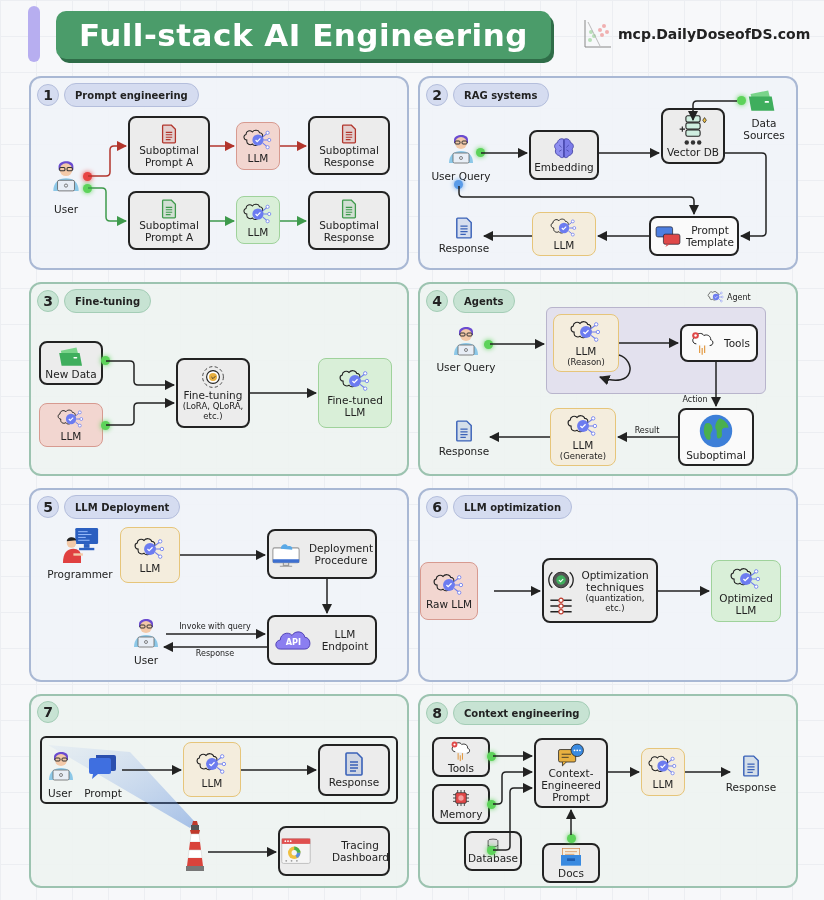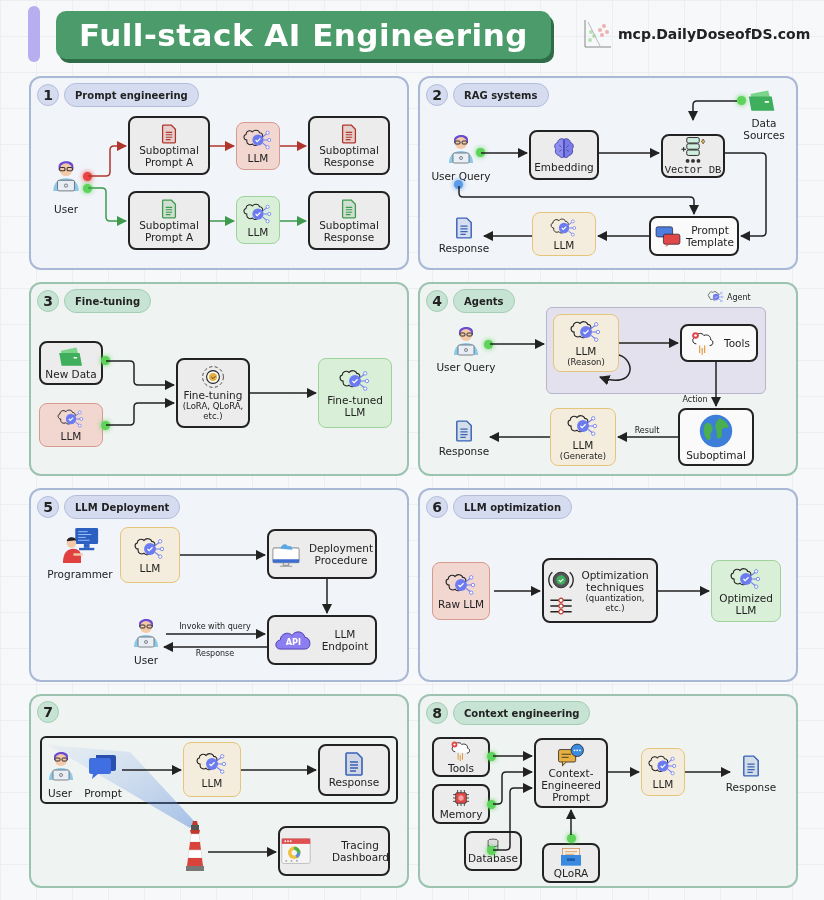--- a/index.html
+++ b/index.html
@@ -303,21 +303,21 @@
   </svg>
 <div class="label" style="left:426px;top:170px;width:70px;">User Query</div>
 <div class="dot g" style="left:476px;top:148px;"></div>
 <div class="dot b" style="left:454px;top:180px;"></div>
 <div class="node" style="left:529px;top:130px;width:70px;height:50px;">
   <svg class="ico" style="width:26px;height:24px">
       <use href="#i-brain"></use>
     </svg>
   <span>Embedding</span>
 </div>
-<div class="node" style="left:661px;top:134px;width:64px;height:44px;font-family:Liberation Mono, monospace;">
+<div class="node" style="left:661px;top:108px;width:64px;height:56px;">
   <svg class="ico" style="width:36px;height:32px">
       <use href="#i-vdb"></use>
     </svg>
   <span>Vector DB</span>
 </div>
 <svg class="abs" style="left:747px;top:88px;width:30px;height:26px;">
     <use href="#i-folder"></use>
   </svg>
 <div class="label" style="left:740px;top:117px;width:48px;">Data Sources</div>
 <div class="dot g" style="left:737px;top:96px;"></div>
@@ -455,21 +455,21 @@
 <div class="label" style="left:126px;top:654px;width:40px;">User</div>
 <div class="label tiny" style="left:170px;top:621px;width:90px;">Invoke with query</div>
 <div class="label tiny" style="left:180px;top:648px;width:70px;">Response</div>
 
 <div class="panel blue" style="left:418px;top:488px;width:380px;height:194px;">
   <div class="p-head">
     <span class="p-num">6</span>
     <span class="p-title">LLM optimization</span>
   </div>
 </div>
-<div class="node llm-red" style="left:432px;top:562px;width:58px;height:58px;">
+<div class="node llm-red" style="left:420px;top:562px;width:58px;height:58px;">
   <svg class="ico" style="width:34px;height:26px">
       <use href="#i-llm"></use>
     </svg>
   <span>Raw LLM</span>
 </div>
 <div class="node" style="left:542px;top:558px;width:116px;height:65px;flex-direction:row;gap:4px;">
   <div style="display:flex;flex-direction:column;gap:4px;align-items:center;">
     <svg class="ico" style="width:26px;height:26px">
         <use href="#i-optgear"></use>
       </svg>
@@ -564,21 +564,21 @@
 <div class="node" style="left:534px;top:738px;width:74px;height:70px;">
   <svg class="ico" style="width:28px;height:24px">
       <use href="#i-bubble"></use>
     </svg>
   <span style="width:64px;">Context-Engineered Prompt</span>
 </div>
 <div class="node" style="left:542px;top:843px;width:58px;height:40px;">
   <svg class="ico" style="width:24px;height:20px">
       <use href="#i-docs"></use>
     </svg>
-  <span>QLoRA</span>
+  <span>Docs</span>
 </div>
 <div class="dot g" style="left:567px;top:834px;"></div>
 <div class="node llm-yellow" style="left:641px;top:748px;width:44px;height:48px;">
   <svg class="ico" style="width:32px;height:24px">
       <use href="#i-llm"></use>
     </svg>
   <span>LLM</span>
 </div>
 <svg class="abs" style="left:742px;top:755px;width:18px;height:22px;color:#3a62b8">
     <use href="#i-doc"></use>

